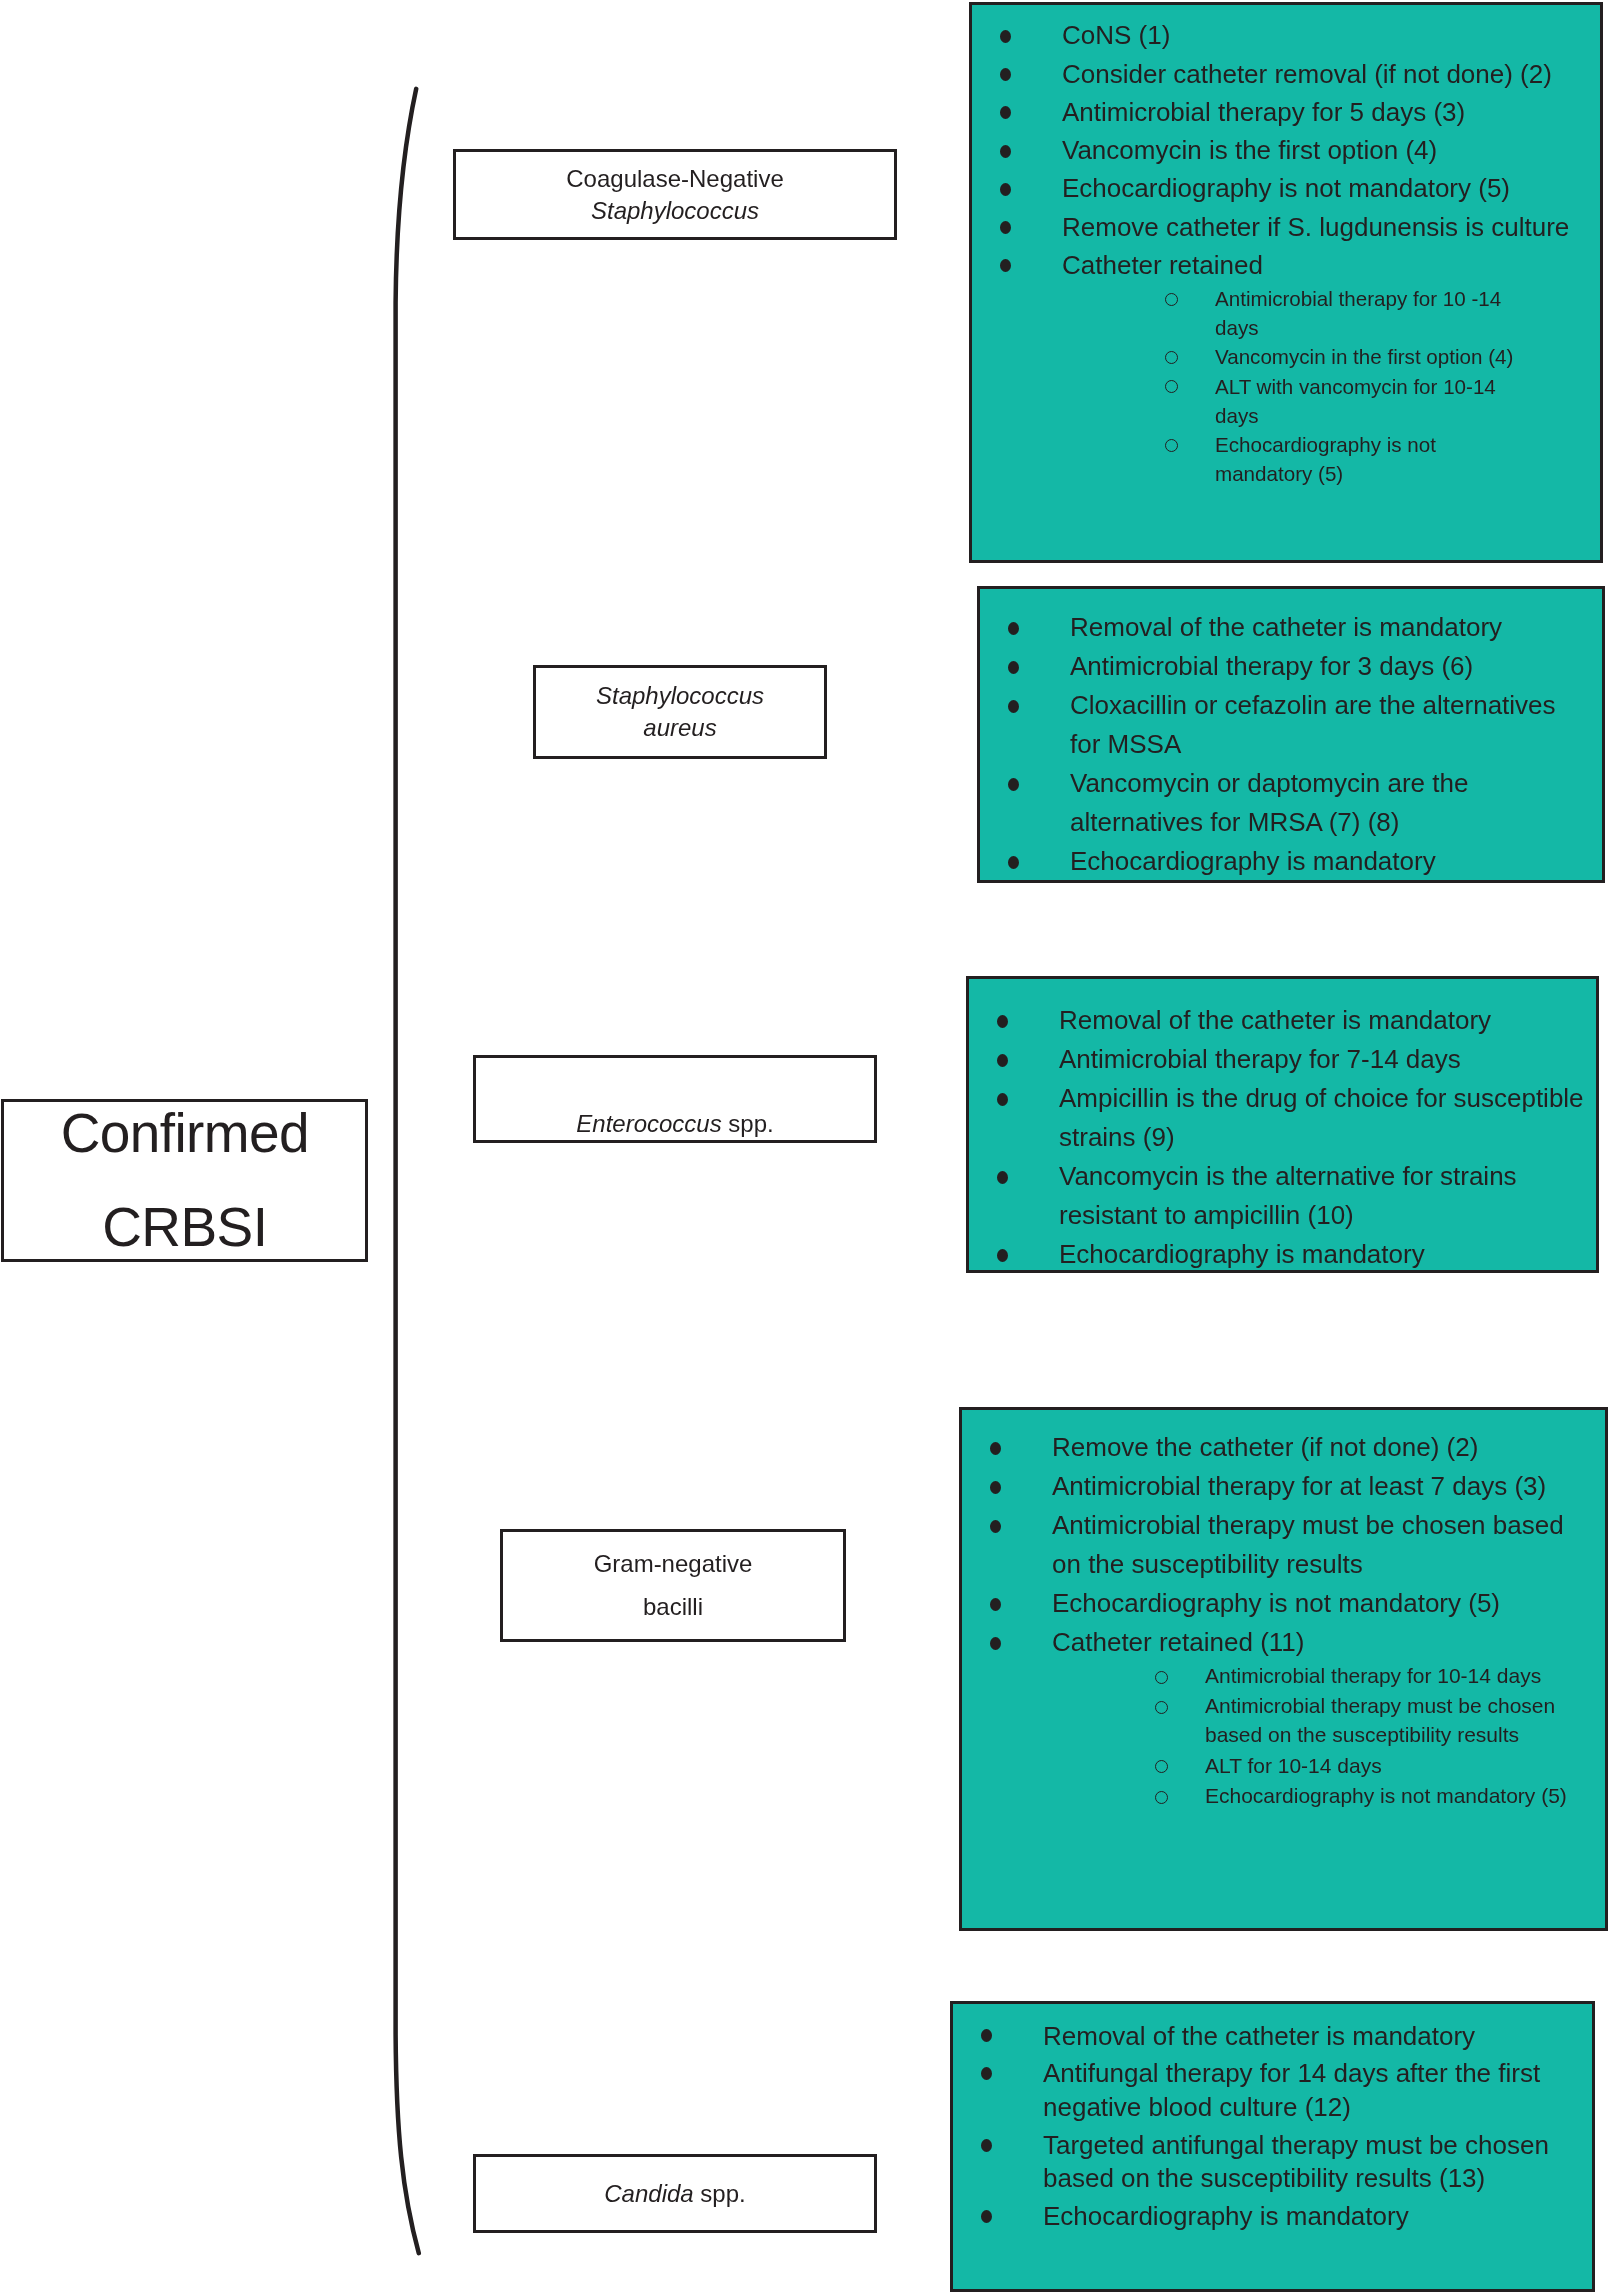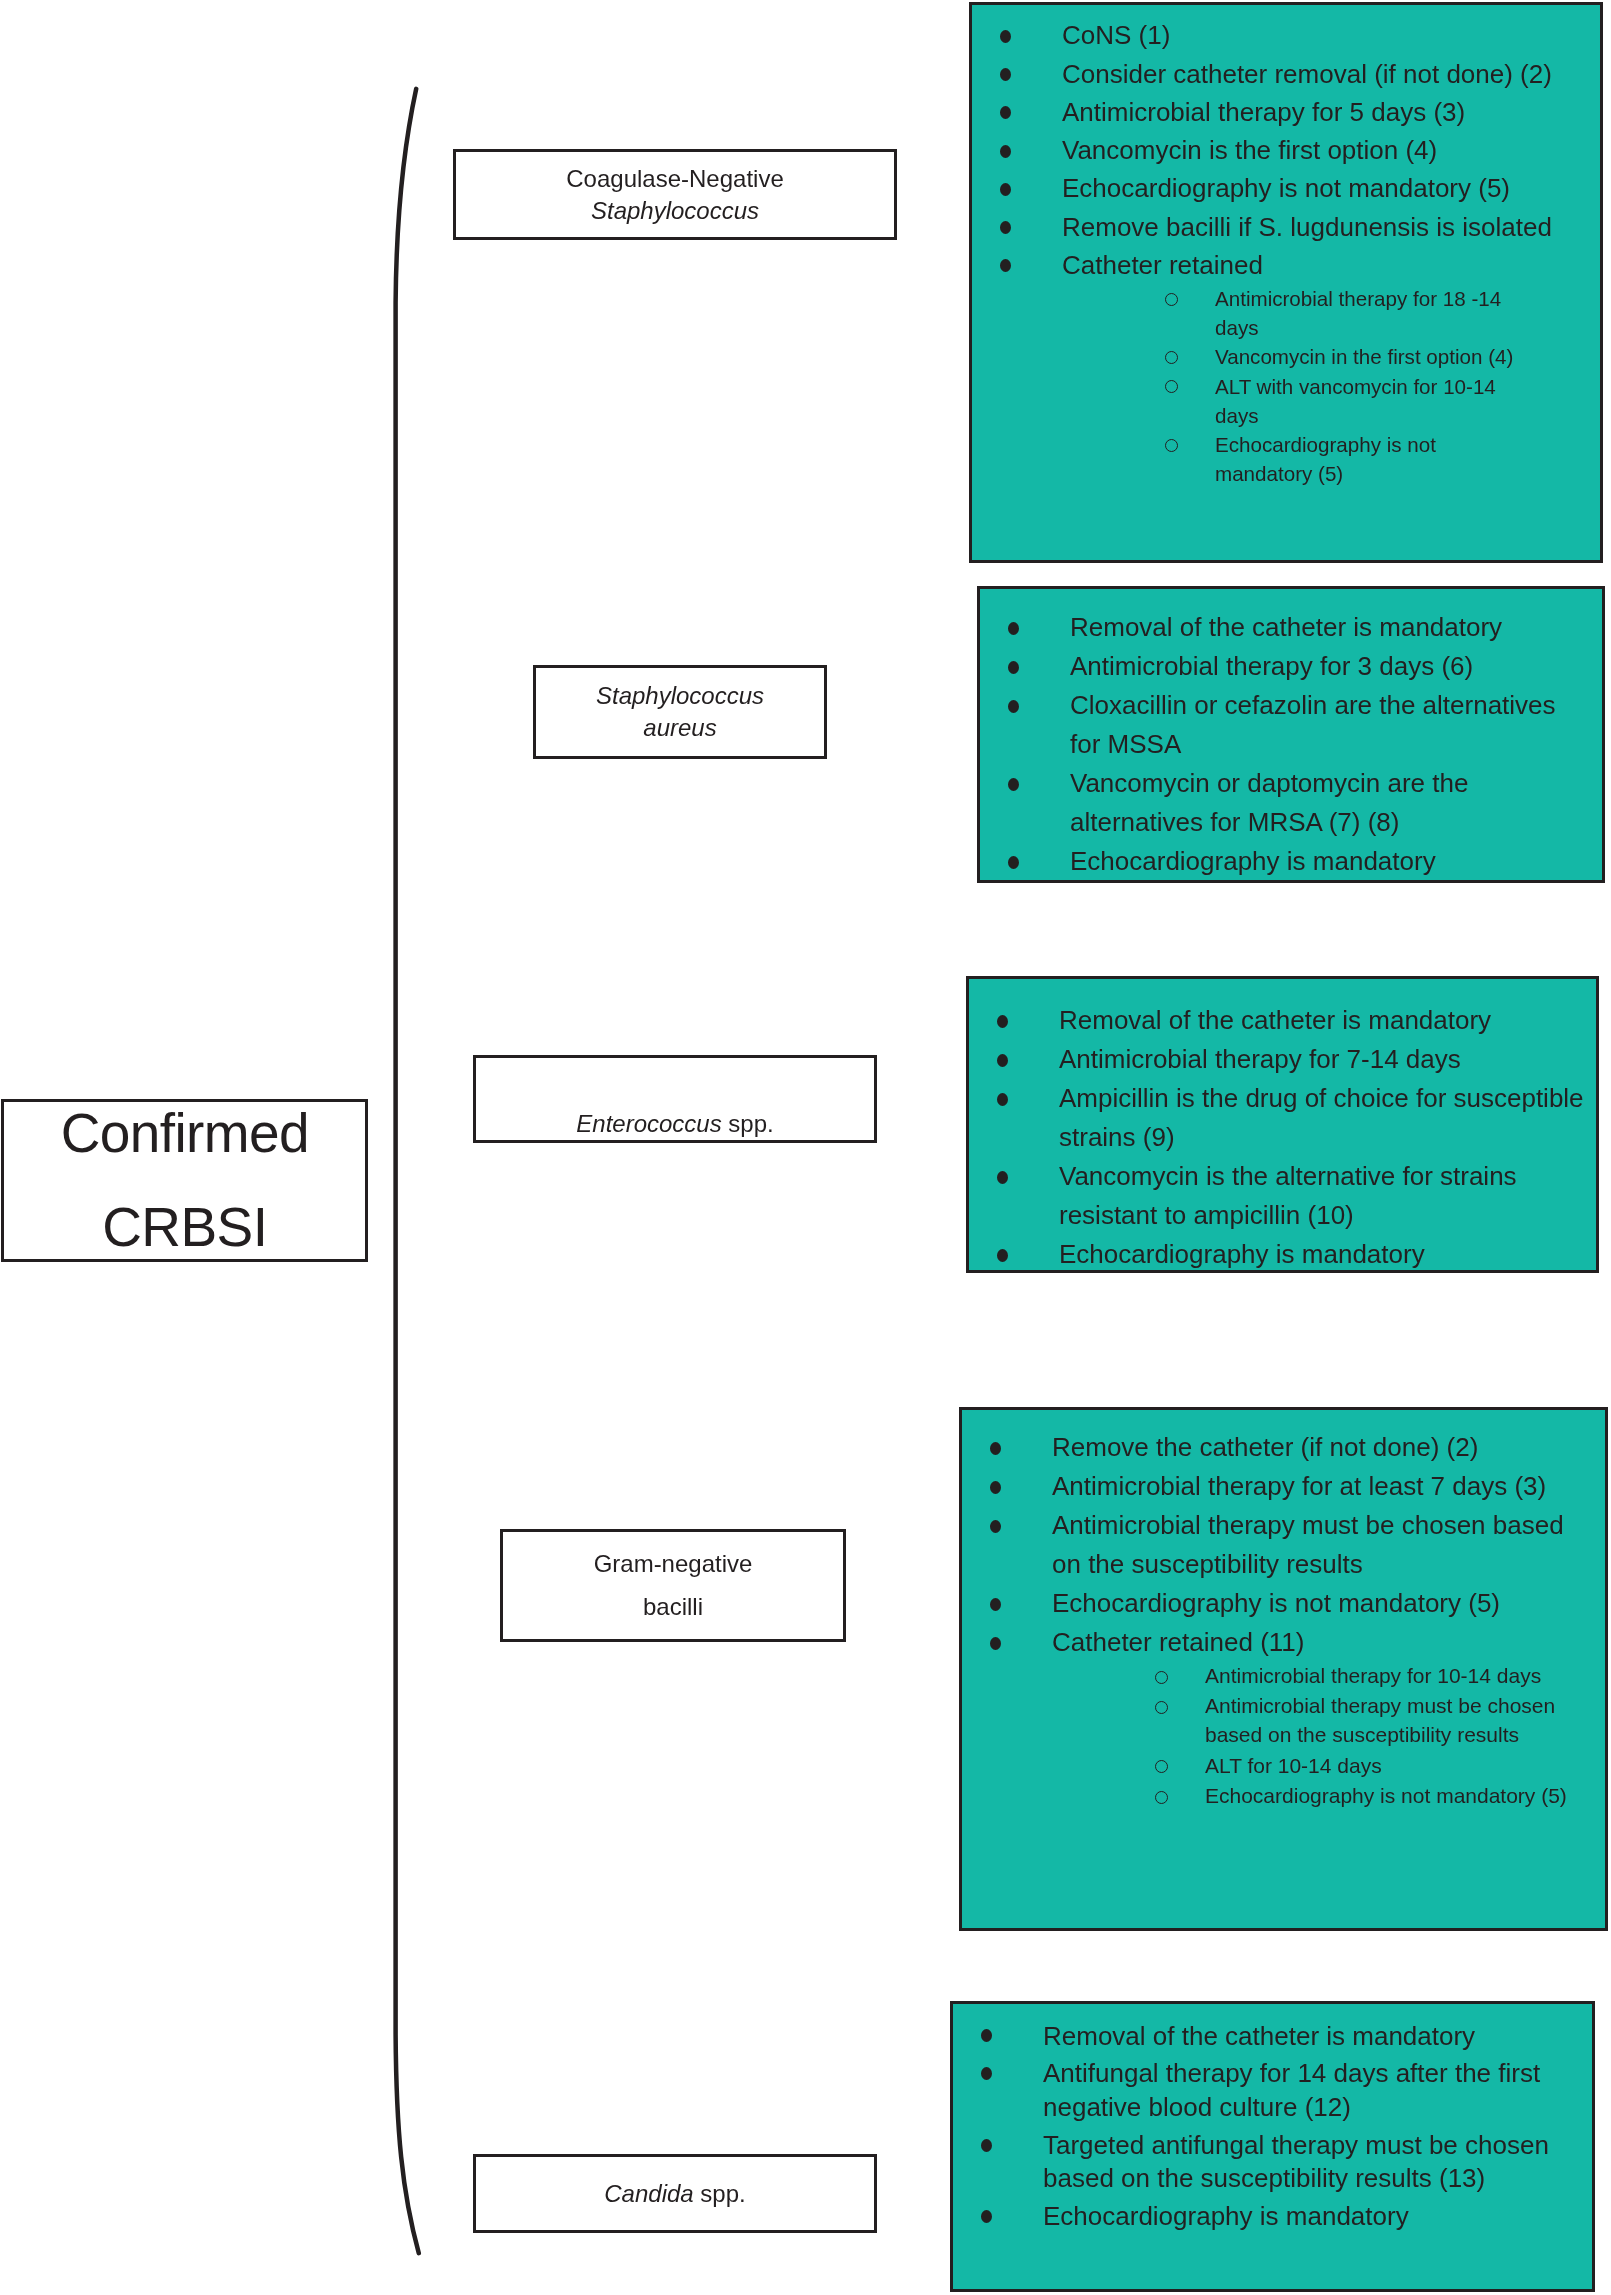--- a/index.html
+++ b/index.html
@@ -112,23 +112,23 @@
     <div><span class="italic">Candida</span><span> spp.</span></div>
   </div>
 
   <div class="abs detail-box db1">
     <ul class="blist">
       <li class="b">CoNS (1)</li>
       <li class="b">Consider catheter removal (if not done) (2)</li>
       <li class="b">Antimicrobial therapy for 5 days (3)</li>
       <li class="b">Vancomycin is the first option (4)</li>
       <li class="b">Echocardiography is not mandatory (5)</li>
-      <li class="b">Remove bacilli if S. lugdunensis is isolated</li>
+      <li class="b">Remove catheter if S. lugdunensis is culture</li>
       <li class="b">Catheter retained</li>
-      <li class="s">Antimicrobial therapy for 18 -14 days</li>
+      <li class="s">Antimicrobial therapy for 10 -14 days</li>
       <li class="s">Vancomycin in the first option (4)</li>
       <li class="s">ALT with vancomycin for 10-14 days</li>
       <li class="s">Echocardiography is not mandatory (5)</li>
     </ul>
   </div>
 
   <div class="abs detail-box db2">
     <ul class="blist">
       <li class="b">Removal of the catheter is mandatory</li>
       <li class="b">Antimicrobial therapy for 3 days (6)</li>

